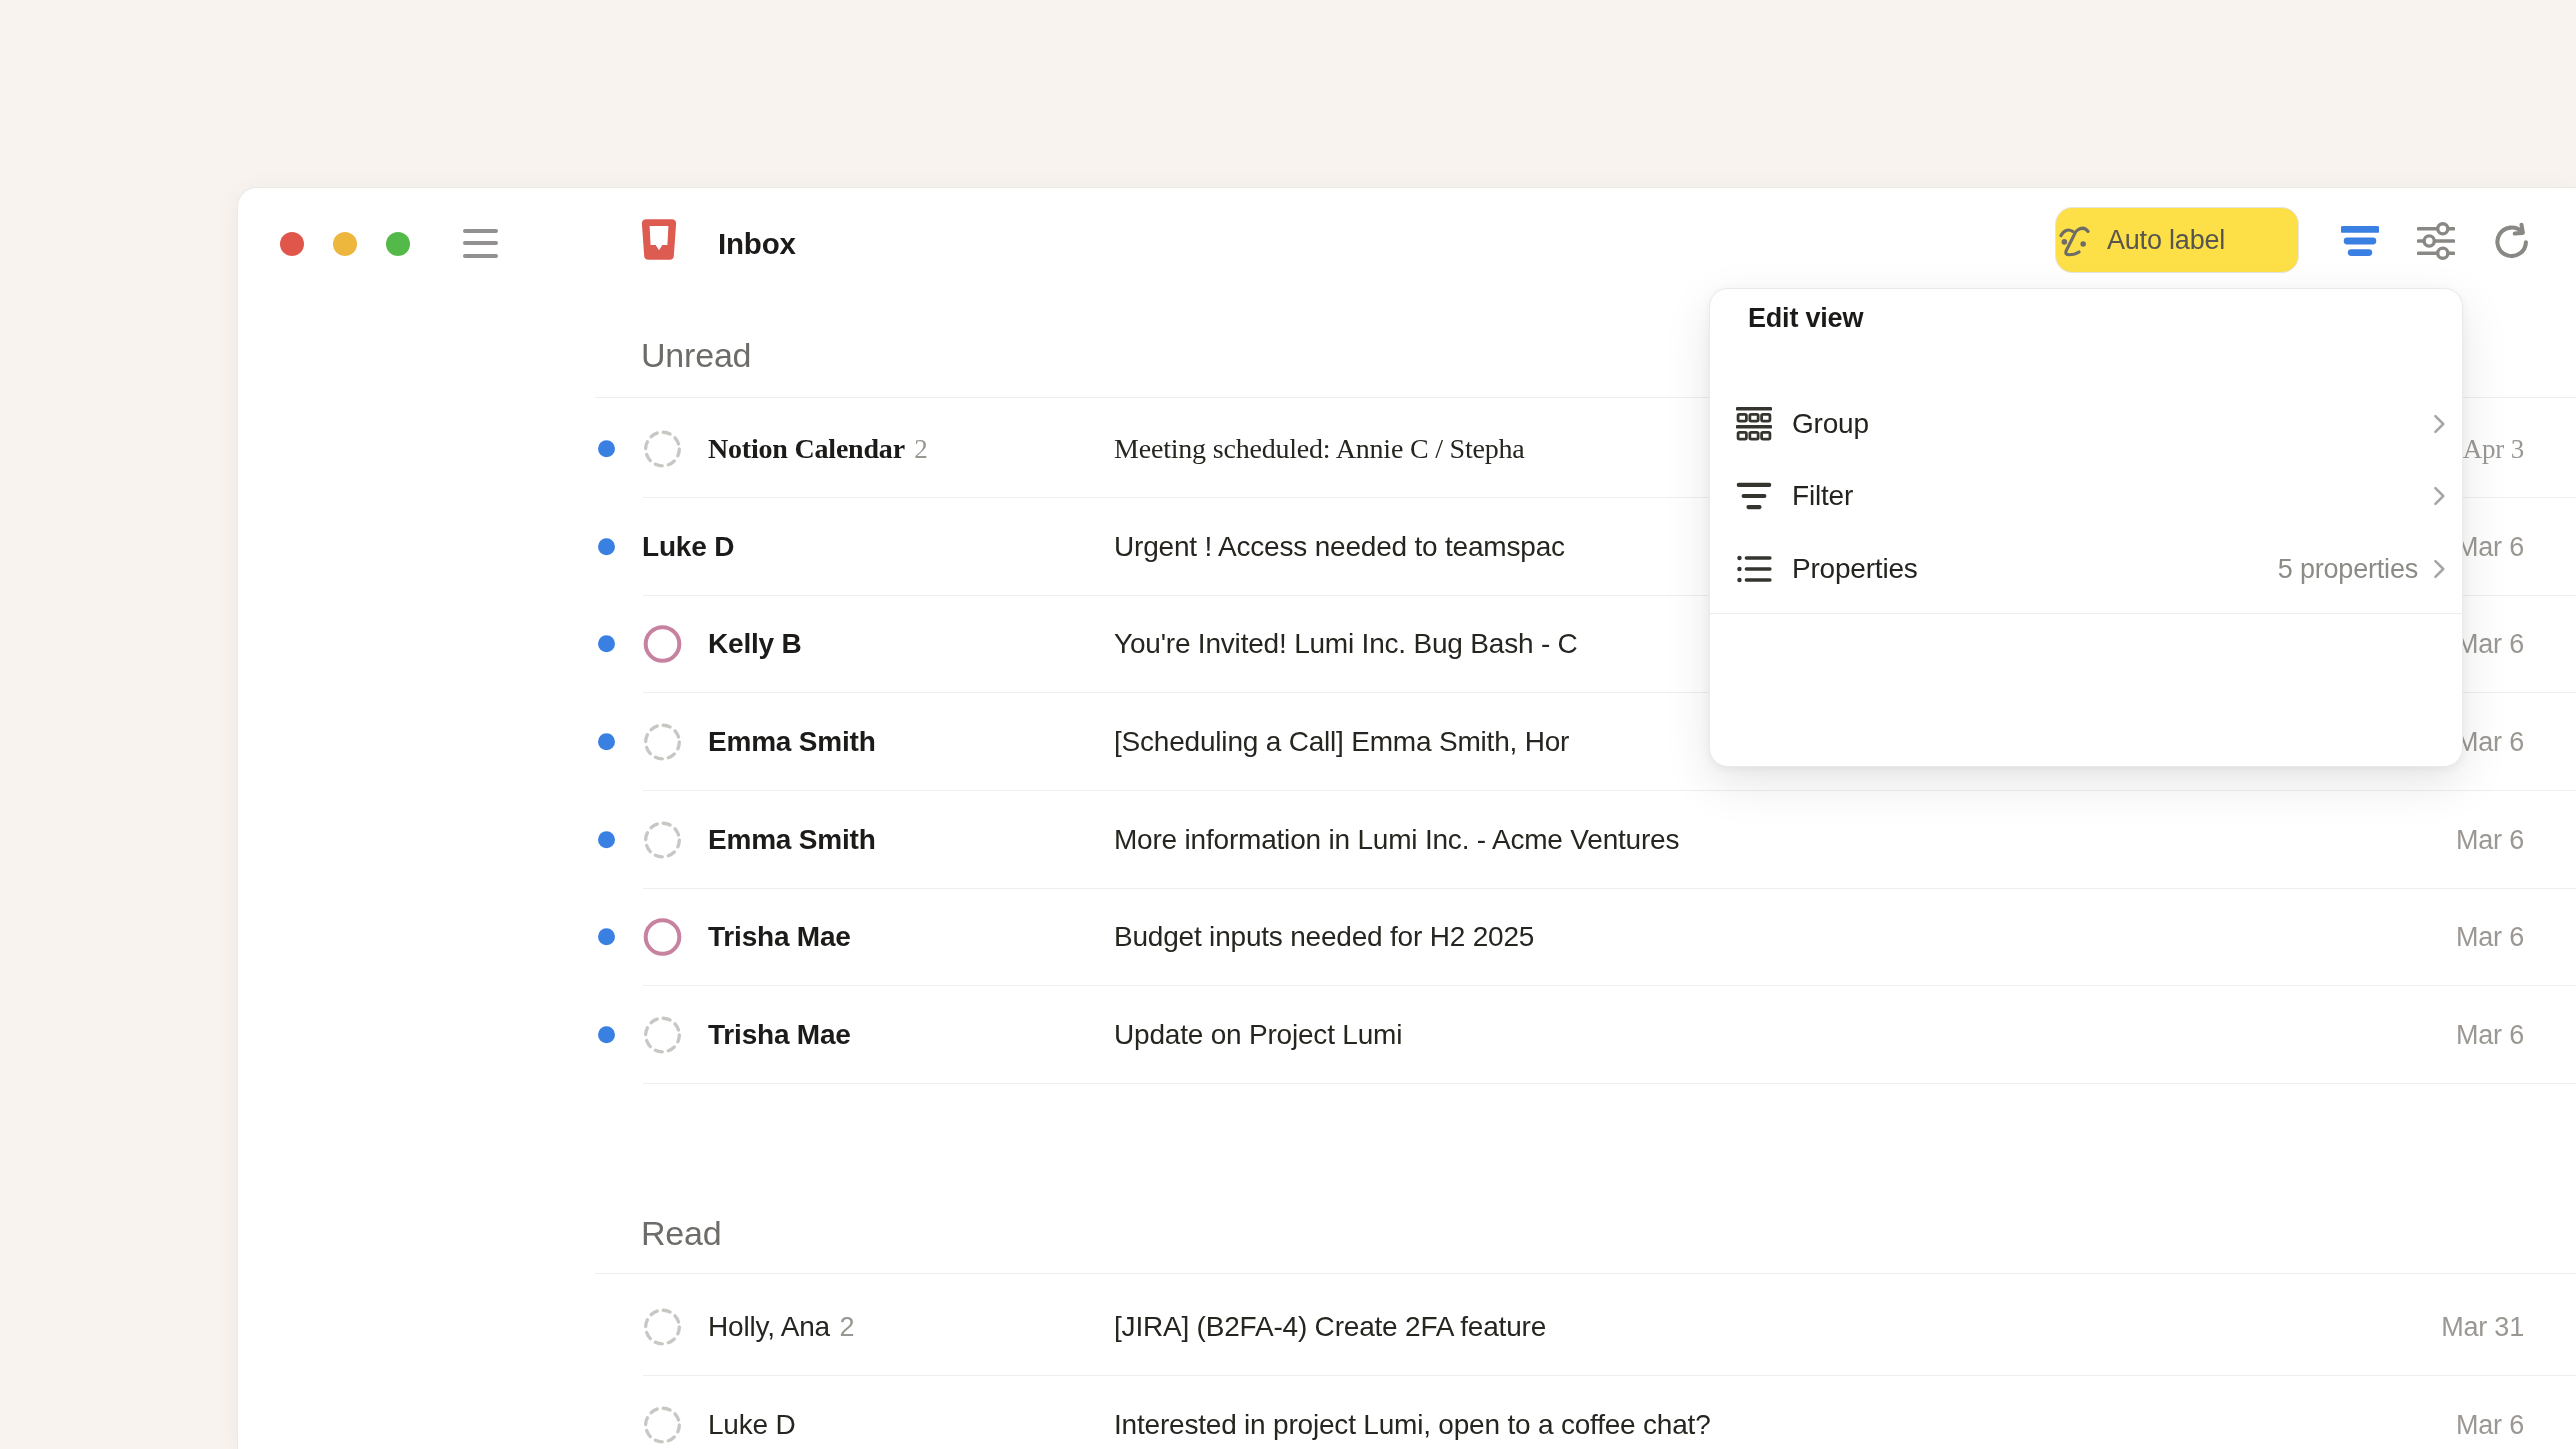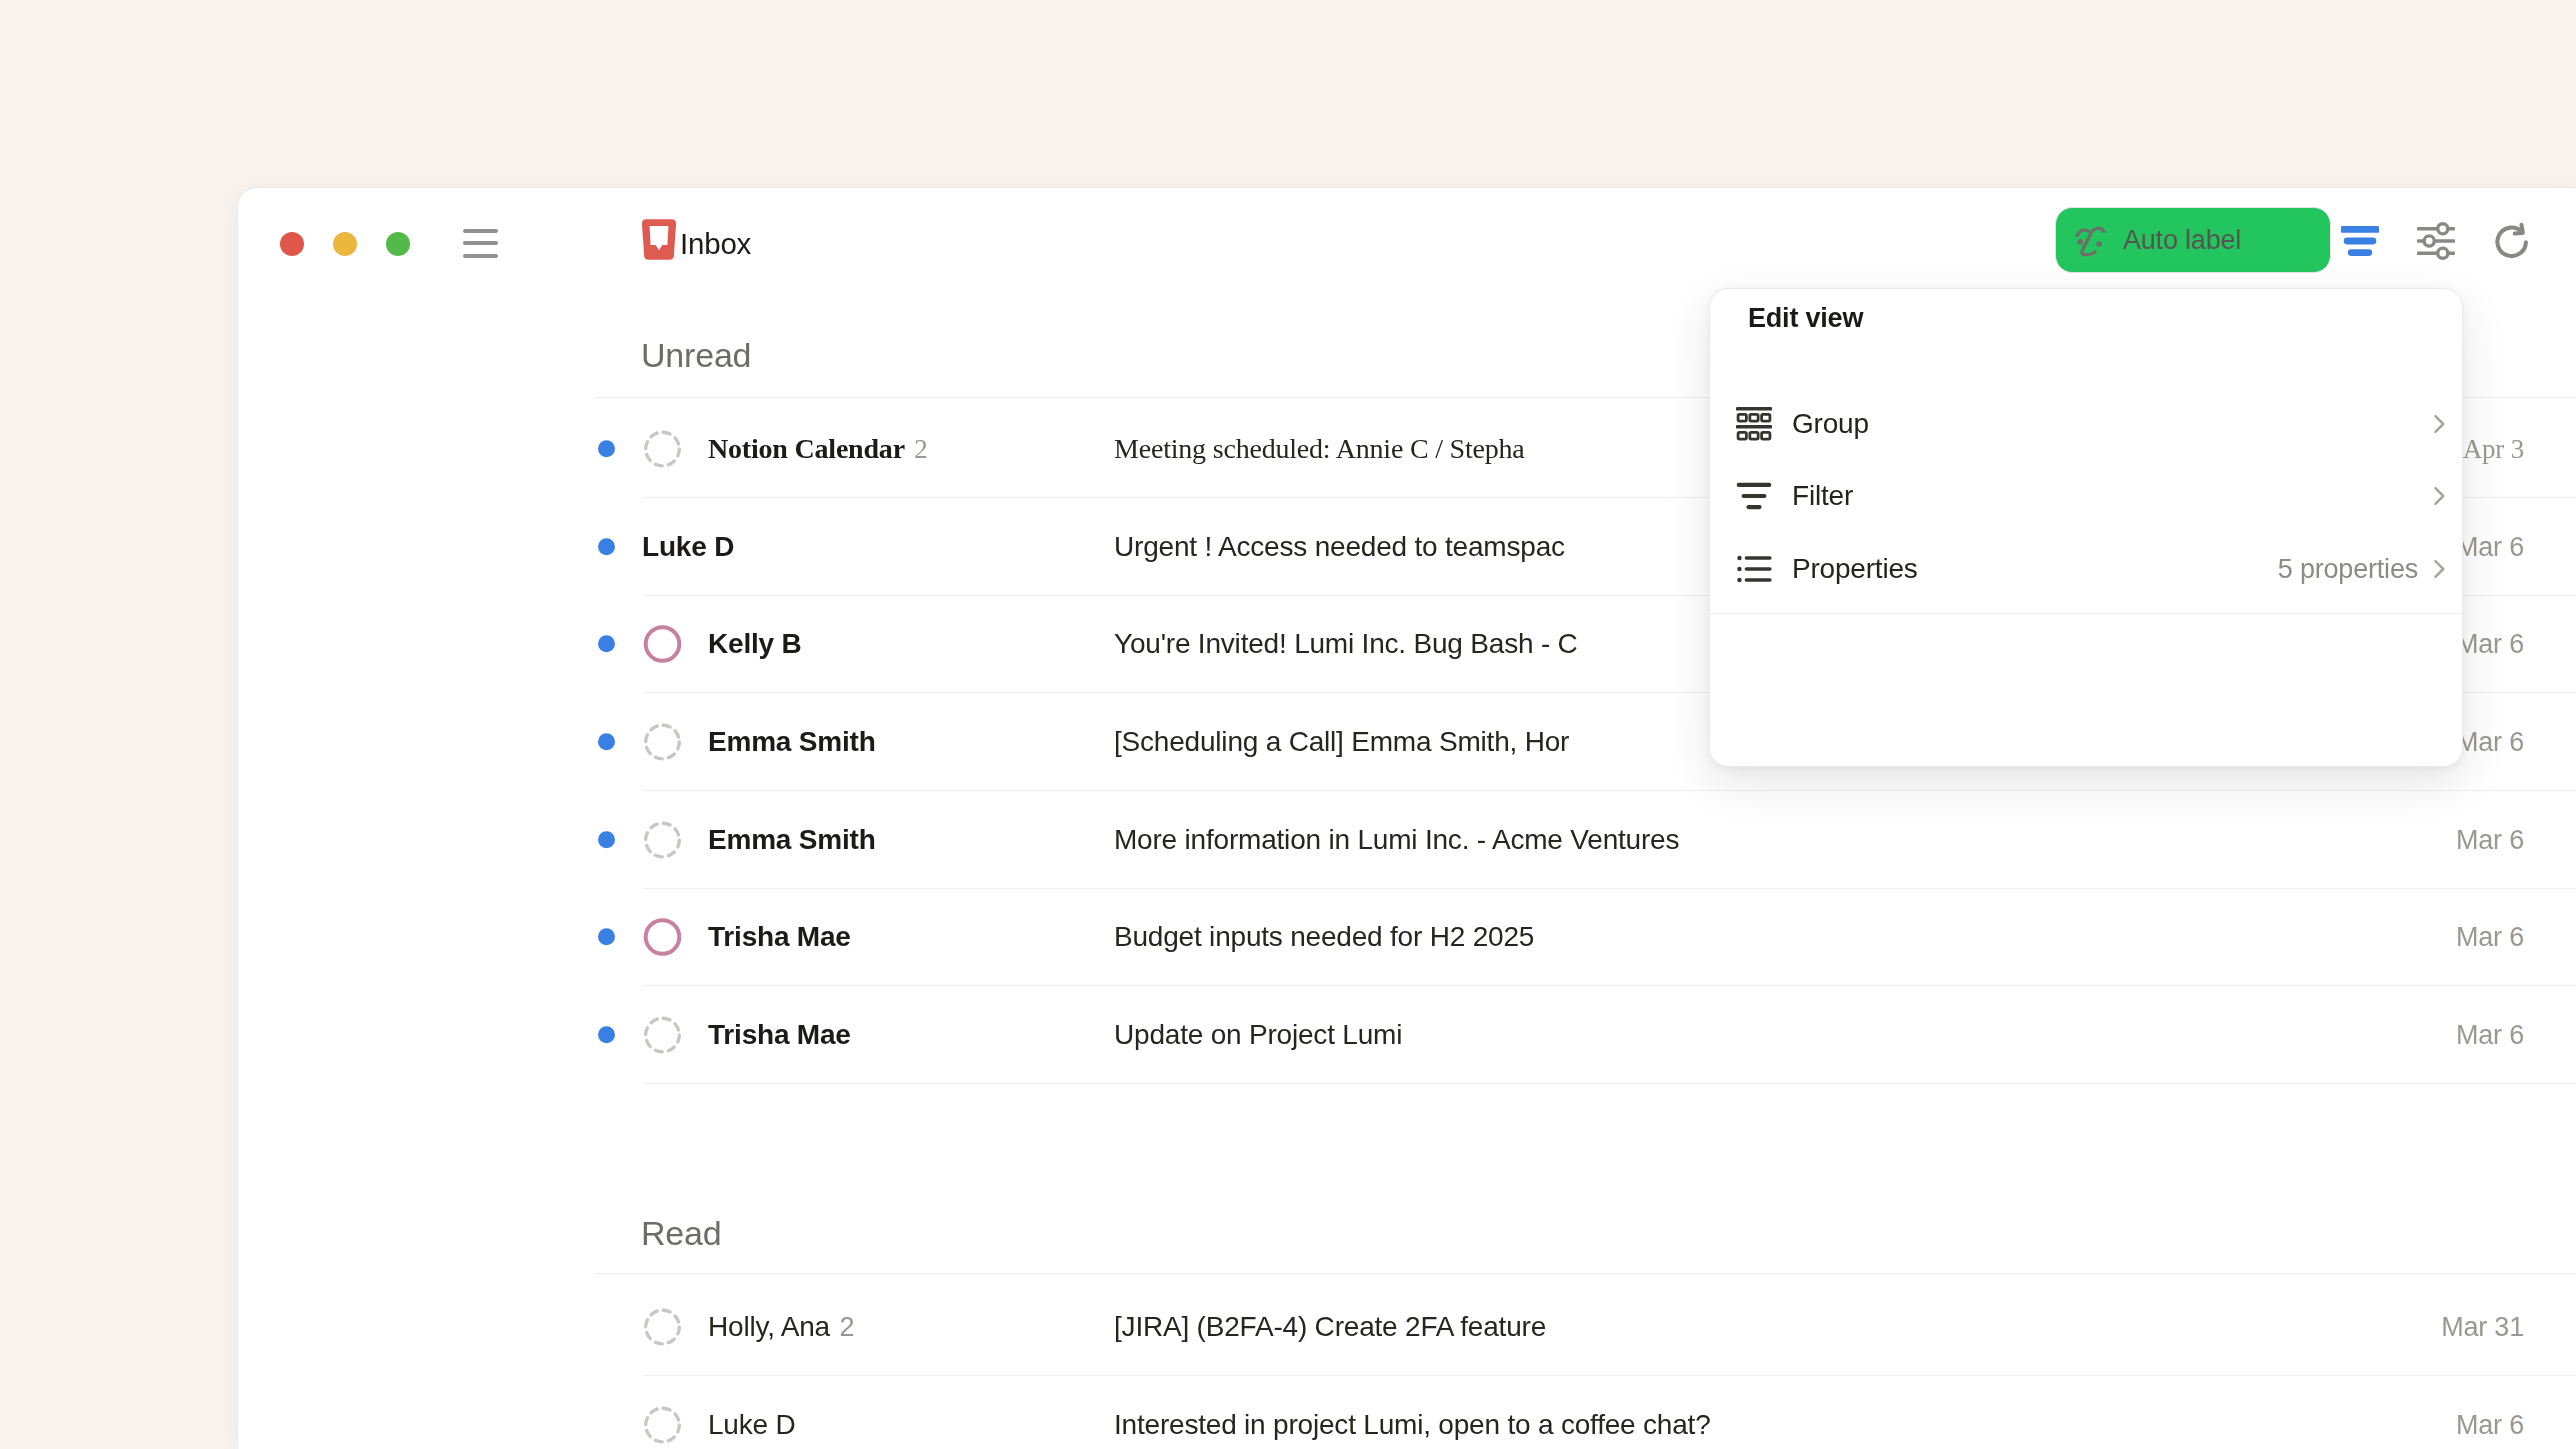--- a/index.html
+++ b/index.html
@@ -11,23 +11,23 @@
     box-shadow:0 4px 27px rgba(0,0,0,0.05);}
   
   .traffic{position:absolute;top:44px;width:24px;height:24px;border-radius:50%;}
   .t-red{left:42px;background:#e0564b;}
   .t-yellow{left:95px;background:#edb73e;}
   .t-green{left:148px;background:#53b948;}
   .hamburger{position:absolute;left:225px;top:40px;width:35px;height:31px;cursor:pointer;}
   .hamburger span{position:absolute;left:0;width:35px;height:4px;border-radius:2px;background:#929090;}
   .hamburger span:nth-child(1){top:1.3px}.hamburger span:nth-child(2){top:13.4px}.hamburger span:nth-child(3){top:25.5px}
   .inbox-logo{position:absolute;left:402px;top:29.5px;width:38px;height:43px;}
-  .page-title{position:absolute;left:442px;top:39px;font-size:29.5px;font-weight:400;color:#1c1b19;}
-  .autolabel-btn{position:absolute;left:1817px;top:19px;width:276px;height:66px;border:1.3px solid #e7e4e0;
-    border-radius:17.4px;background:#22c55e;display:flex;align-items:center;gap:12px;padding-left:16px;box-sizing:border-box;cursor:pointer;}
+  .page-title{position:absolute;left:480px;top:39px;font-size:29.5px;font-weight:700;color:#1c1b19;}
+  .autolabel-btn{position:absolute;left:1817px;top:19px;width:244px;height:66px;border:1.3px solid #e7e4e0;
+    border-radius:17.4px;background:#fde047;display:flex;align-items:center;gap:12px;padding-left:0;box-sizing:border-box;cursor:pointer;}
   .autolabel-btn .albl{font-size:27px;color:#57554f;}
   .tool-icon{position:absolute;top:34px;width:38px;height:38px;cursor:pointer;}
   .ic-filter-active{left:2103px;}
   .ic-sliders{left:2179px;}
   .ic-refresh{left:2255px;}
   
   .section-label{position:absolute;left:403px;font-size:34px;color:#6e6c68;}
   .section-divider{position:absolute;left:357px;right:0;height:1.3px;background:#efedea;}
   .row{position:absolute;left:0;right:0;height:98px;cursor:pointer;}
   .row::after{content:"";position:absolute;left:405px;right:0;bottom:0;height:1.3px;background:#f0eeeb;}

